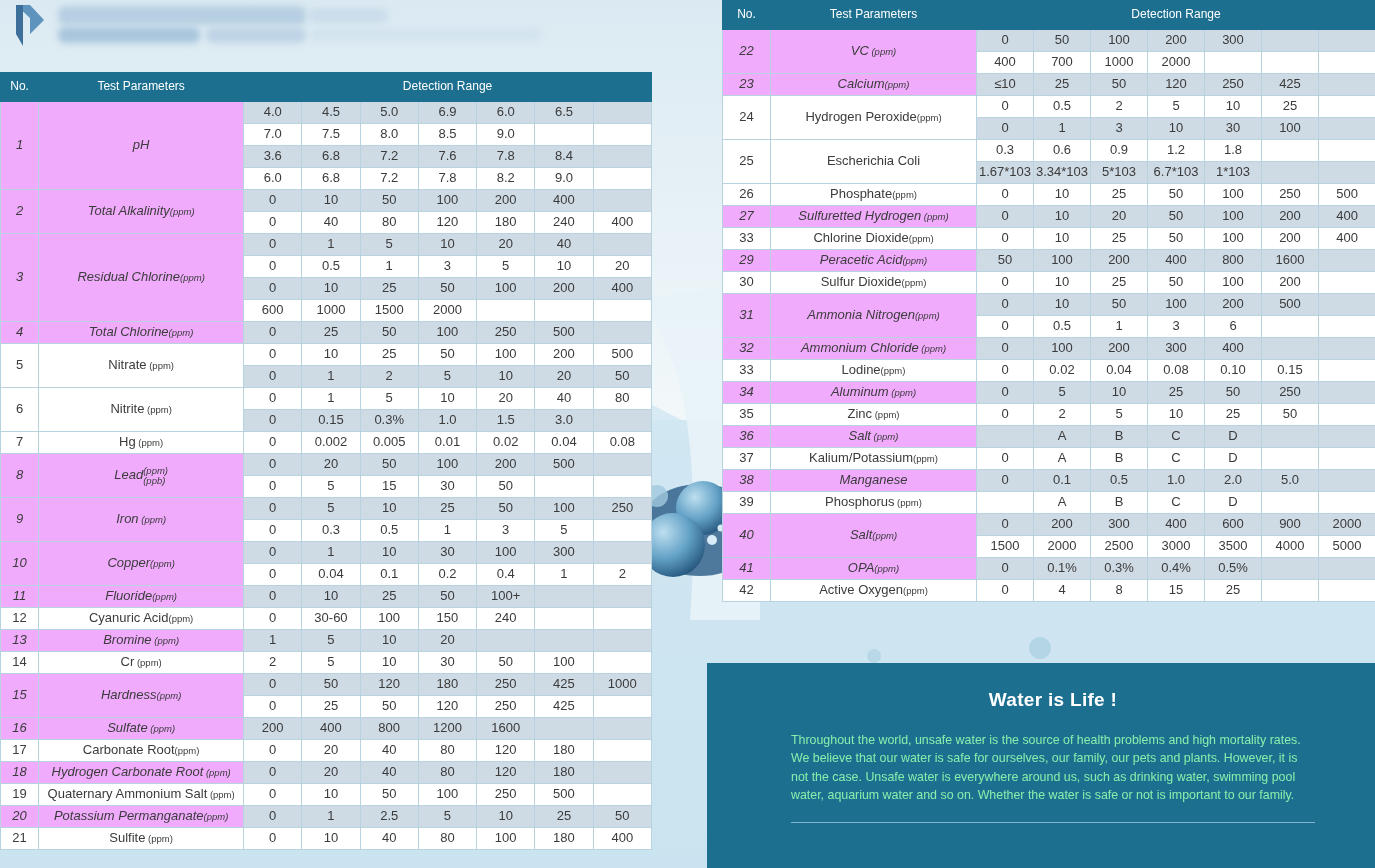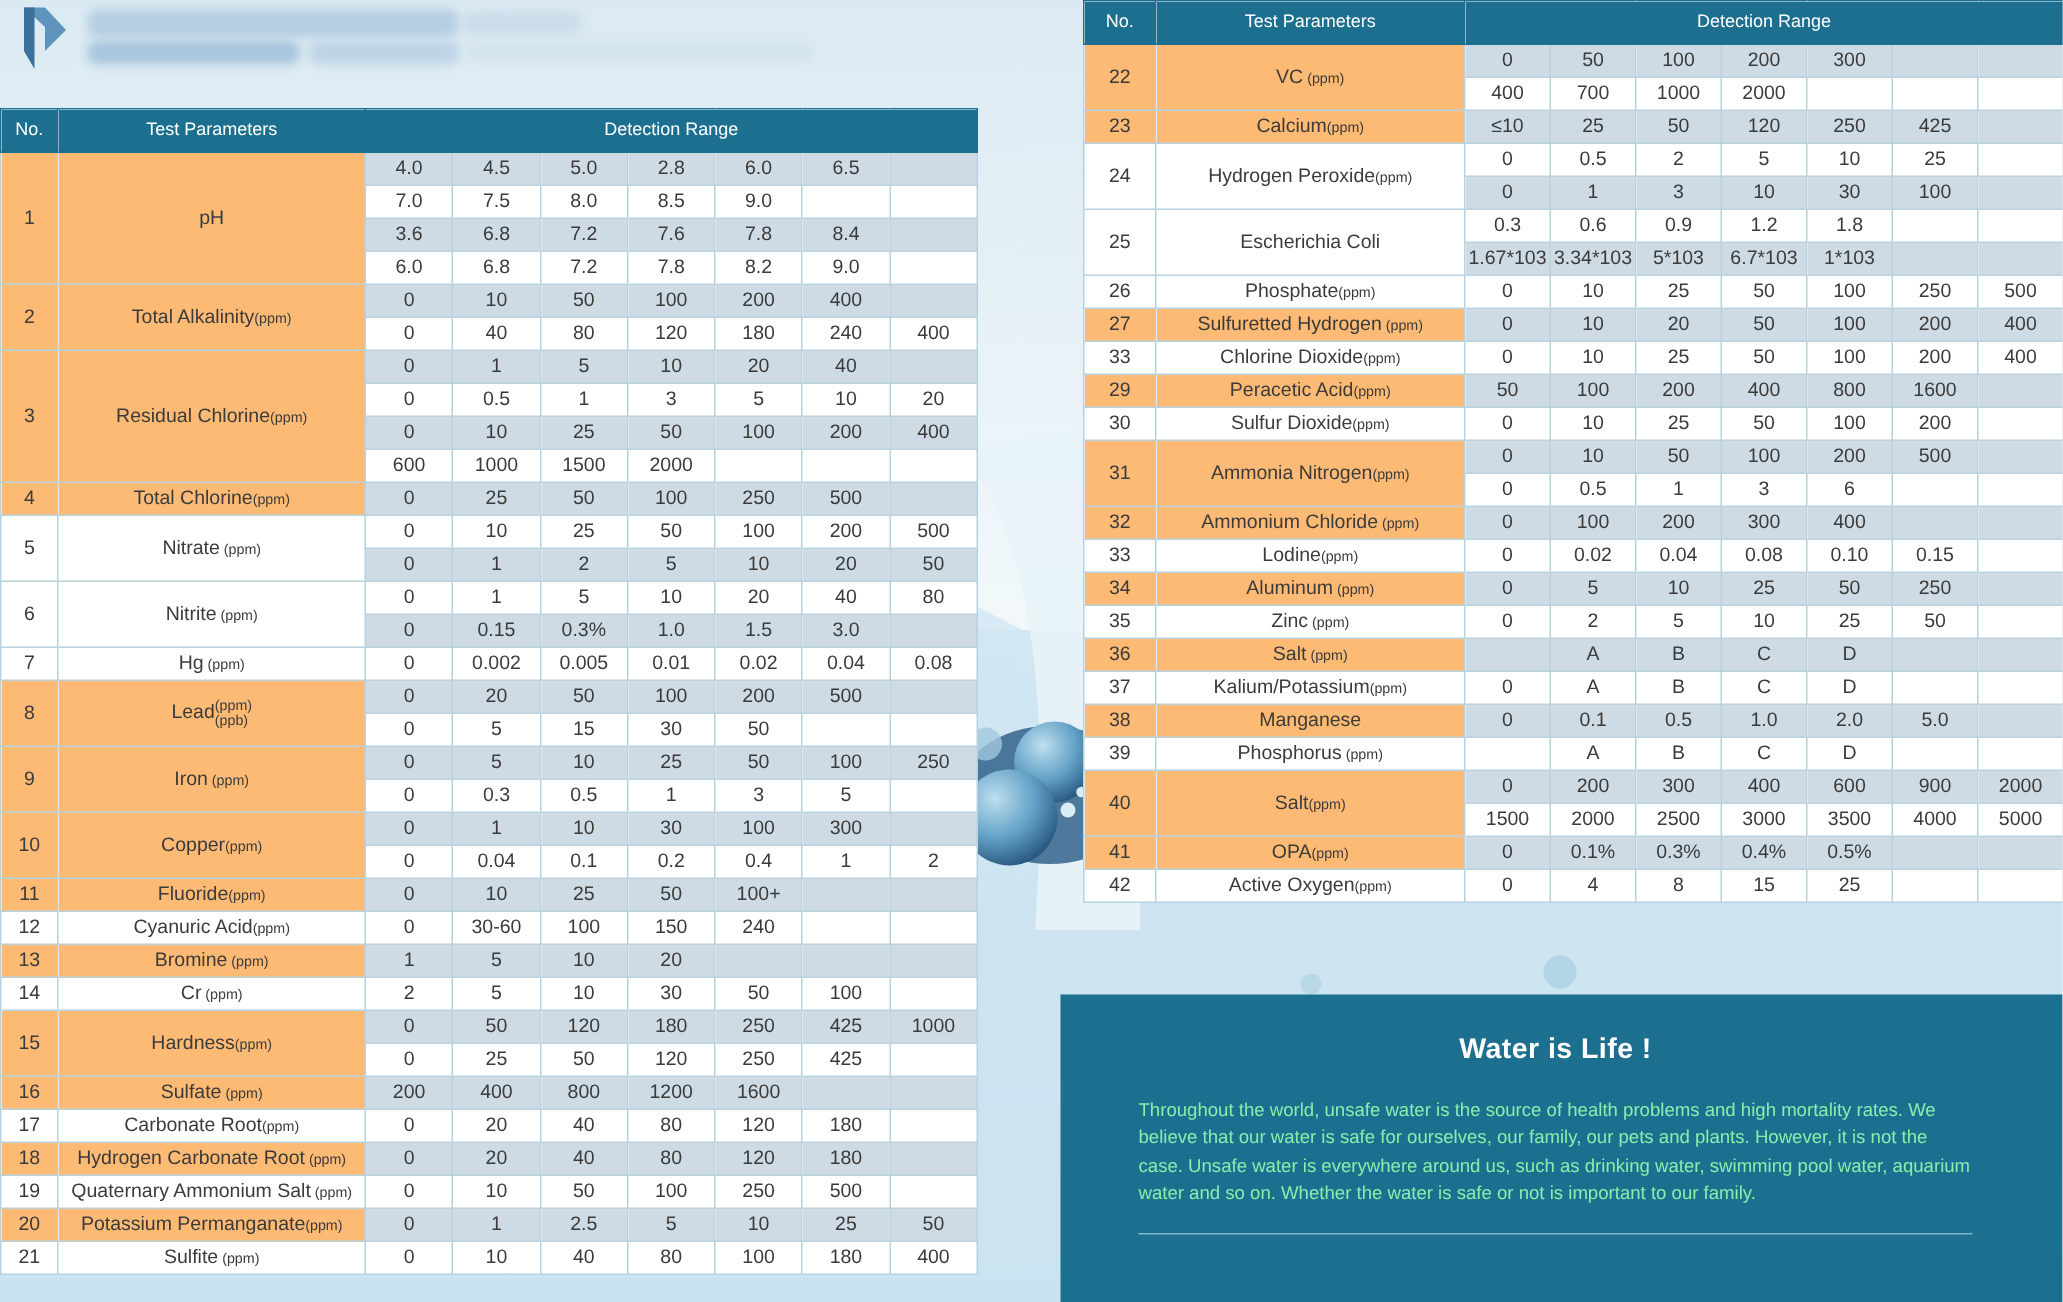--- a/index.html
+++ b/index.html
@@ -61,38 +61,38 @@
   }
   td.num { font-size: 13.5px; }
   td.param {
     font-size: 14px;
     padding: 0 4px;
     color: #333;
     margin-left: 40px;
   }
   td.val { height: 22px; font-size: 13.5px; }
   tr.shade td.val { background: #cedae4; }
-  tr.shade td.param, tr.shade td.num { background: #fdba74; }
+  tr.shade td.param, tr.shade td.num { background: #f0abfc; font-style: italic; }
   .sup { font-size: 9.5px; vertical-align: baseline; }
   .stack { display: inline-block; text-align: left; vertical-align: middle; line-height: 1.0; }
   .stack span { display: block; font-size: 9.5px; }
 
   
   #left-panel { left: 0px; top: 72px; width: 652px; }
   #left-table { width: 652px; }
 
   
   #right-panel { left: 722px; top: 0px; width: 653px; }
   #right-table { width: 653px; }
 
   
   #info-card {
     position: absolute; left: 707px; top: 663px; width: 668px; height: 205px;
     background: #1d6f8f; z-index: 4;
-    padding: 26px 60px 0 52px;
+    padding: 26px 60px 0 84px;
   }
   #info-title {
     color: #ffffff; text-align: center; font-size: 19px; font-weight: bold;
     margin: 0 0 20px 0; letter-spacing: .3px;
   }
   #info-body {
     color: #86efac; font-size: 12.4px; line-height: 1.48; text-align: left;
     margin: 0;
   }
   #info-rule {
@@ -167,21 +167,21 @@
         <th colspan="7">Detection Range</th>
       </tr>
     </thead>
     <tbody id="left-body">
         <tr class="shade">
           <td class="num" rowspan="4">1</td>
           <td class="param" rowspan="4">pH</td>
           <td class="val">4.0</td>
           <td class="val">4.5</td>
           <td class="val">5.0</td>
-          <td class="val">2.8</td>
+          <td class="val">6.9</td>
           <td class="val">6.0</td>
           <td class="val">6.5</td>
           <td class="val"></td>
         </tr>
         <tr>
           <td class="val">7.0</td>
           <td class="val">7.5</td>
           <td class="val">8.0</td>
           <td class="val">8.5</td>
           <td class="val">9.0</td>

